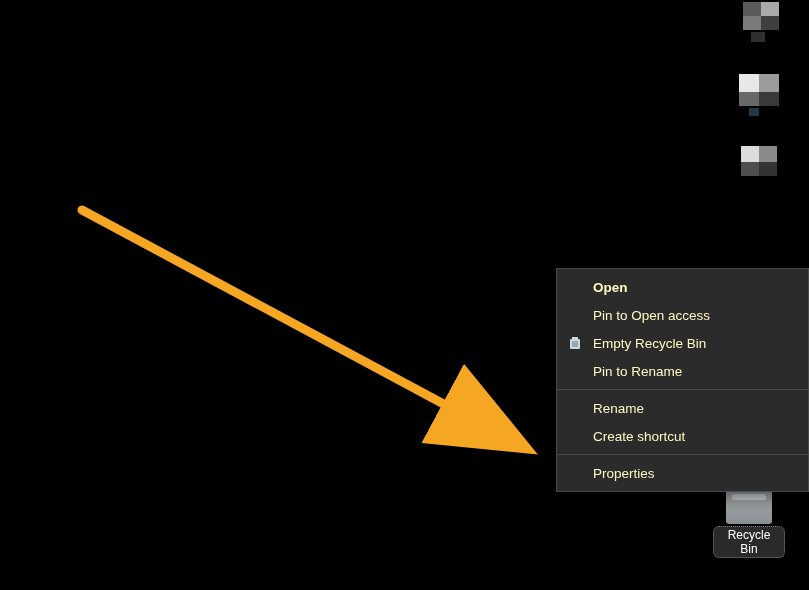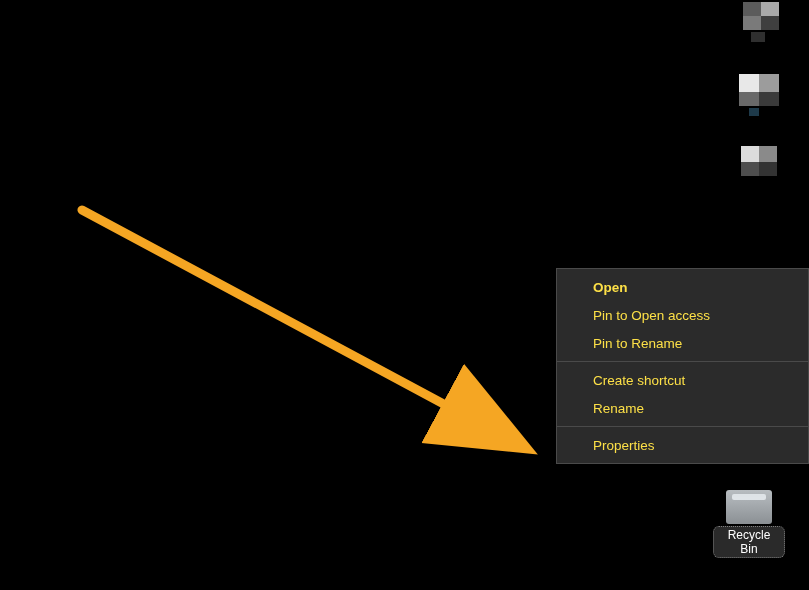--- a/index.html
+++ b/index.html
@@ -86,21 +86,21 @@
     border: 1px solid #4a4a4a;
     box-shadow: 0 6px 18px rgba(0,0,0,0.6);
     padding: 4px 0;
   }
   .menu-item {
     display: flex;
     align-items: center;
     height: 28px;
     padding: 0 14px 0 36px;
     font-size: 13.5px;
-    color: #fde047;
+    color: #fef9c3;
     cursor: pointer;
     position: relative;
   }
   .menu-item.bold { font-weight: 600; }
   .menu-sep {
     height: 1px;
     background: #4a4a4a;
     margin: 4px 0;
   }
   .menu-item .mi-icon {
@@ -158,28 +158,40 @@
 </div>
 
 <div class="context-menu">
   <div class="menu-item bold">
     <span>Open</span>
   </div>
   <div class="menu-item">
     <span>Pin to Open access</span>
   </div>
   <div class="menu-item">
+    <span class="mi-icon">
+      <svg viewBox="0 0 16 16" width="16" height="16">
+        <rect x="3" y="4" width="10" height="10" rx="1" fill="#cfd6da"></rect>
+        <rect x="5" y="2" width="6" height="2" fill="#cfd6da"></rect>
+        <rect x="5.5" y="6" width="1" height="6" fill="#5b7d9a"></rect>
+        <rect x="7.5" y="6" width="1" height="6" fill="#5b7d9a"></rect>
+        <rect x="9.5" y="6" width="1" height="6" fill="#5b7d9a"></rect>
+      </svg>
+    </span>
+    <span>Empty Recycle Bin</span>
+  </div>
+  <div class="menu-item">
     <span>Pin to Rename</span>
   </div>
   <div class="menu-sep"></div>
   <div class="menu-item">
+    <span>Rename</span>
+  </div>
+  <div class="menu-item">
     <span>Create shortcut</span>
-  </div>
-  <div class="menu-item">
-    <span>Rename</span>
   </div>
   <div class="menu-sep"></div>
   <div class="menu-item">
     <span>Properties</span>
   </div>
 </div>
 
 <svg class="arrow-svg" viewBox="0 0 809 590">
   <defs>
     <marker id="ah" markerWidth="14" markerHeight="14" refX="10" refY="5" orient="auto">

